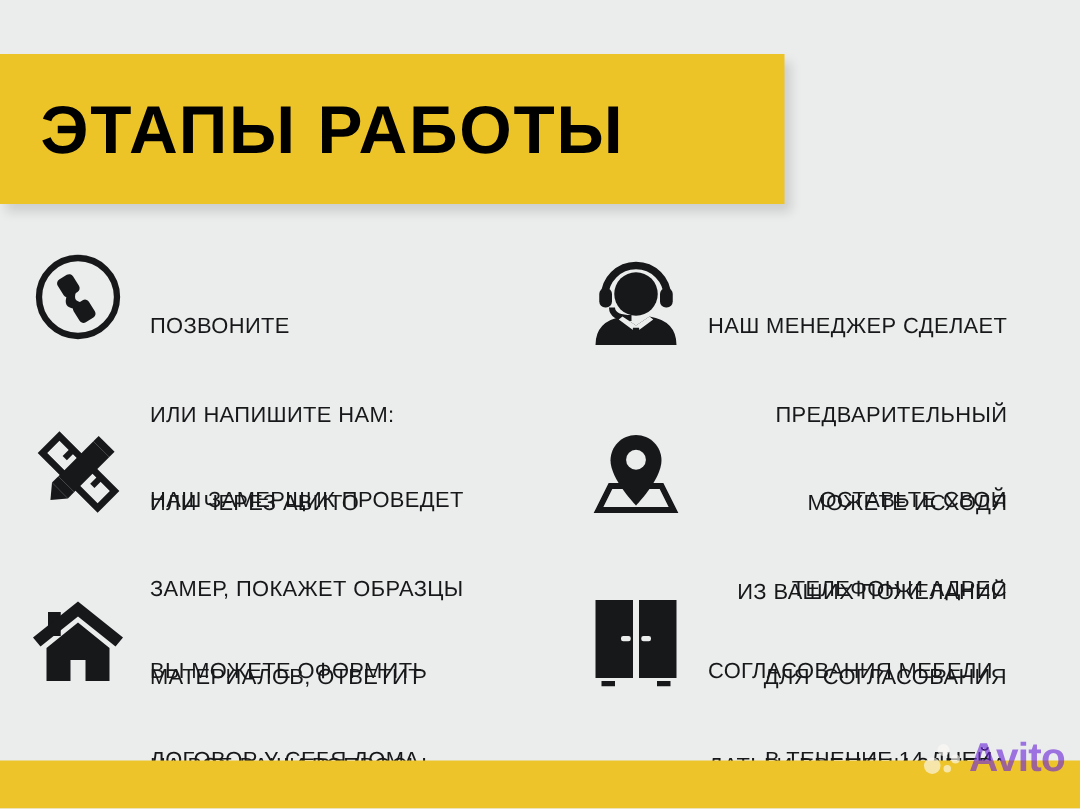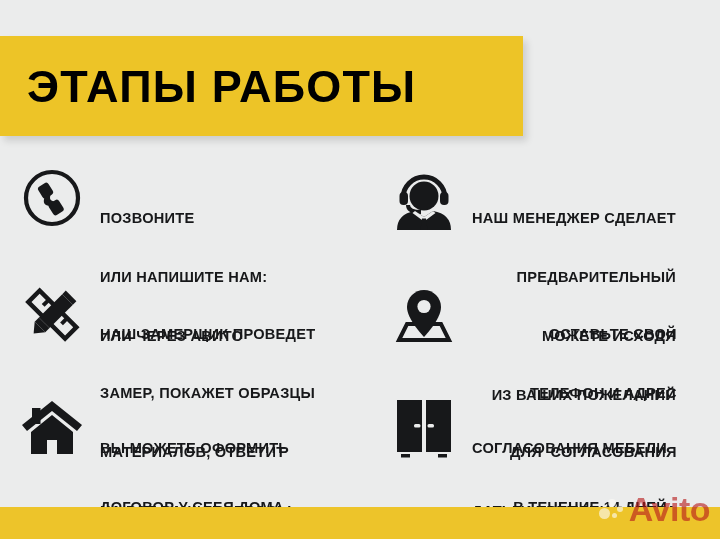--- a/index.html
+++ b/index.html
@@ -49,21 +49,21 @@
     display:flex;align-items:flex-start;justify-content:center;
     padding-top:2px;
   }
   .icon-wrap svg{display:block;}
 
   .step-text{
     padding-left:12px;
     padding-top:4px;
     color:#17181a;
     font-size:14.6px;
-    font-weight:bold;
+    font-weight:normal;
     line-height:19.6px;
     letter-spacing:.25px;
     white-space:pre;
   }
   .step-text .ln{display:block;}
 
   
   .bottom-bar{
     position:absolute;left:0;top:507px;width:720px;height:32px;
     background:#edc42a;
@@ -73,21 +73,21 @@
     display:flex;align-items:center;gap:4px;
     opacity:.62;
   }
   .wm-dots{position:relative;width:26px;height:24px;}
   .wm-dots i{position:absolute;border-radius:50%;background:#fdfcf7;display:block;}
   .wm-d1{width:11px;height:11px;left:0;top:11px;}
   .wm-d2{width:8px;height:8px;left:9px;top:2px;}
   .wm-d3{width:6px;height:6px;left:18px;top:9px;}
   .wm-d4{width:5px;height:5px;left:13px;top:16px;}
   .wm-text{
-    font-size:34px;font-weight:bold;color:#b91c1c;
+    font-size:27px;font-weight:bold;color:#6d28d9;
     line-height:1;letter-spacing:-.5px;
   }
 </style>
 </head>
 <body>
 
 <div id="poster">
 
   <div class="banner">
     <div class="banner-title">ЭТАПЫ РАБОТЫ</div>

